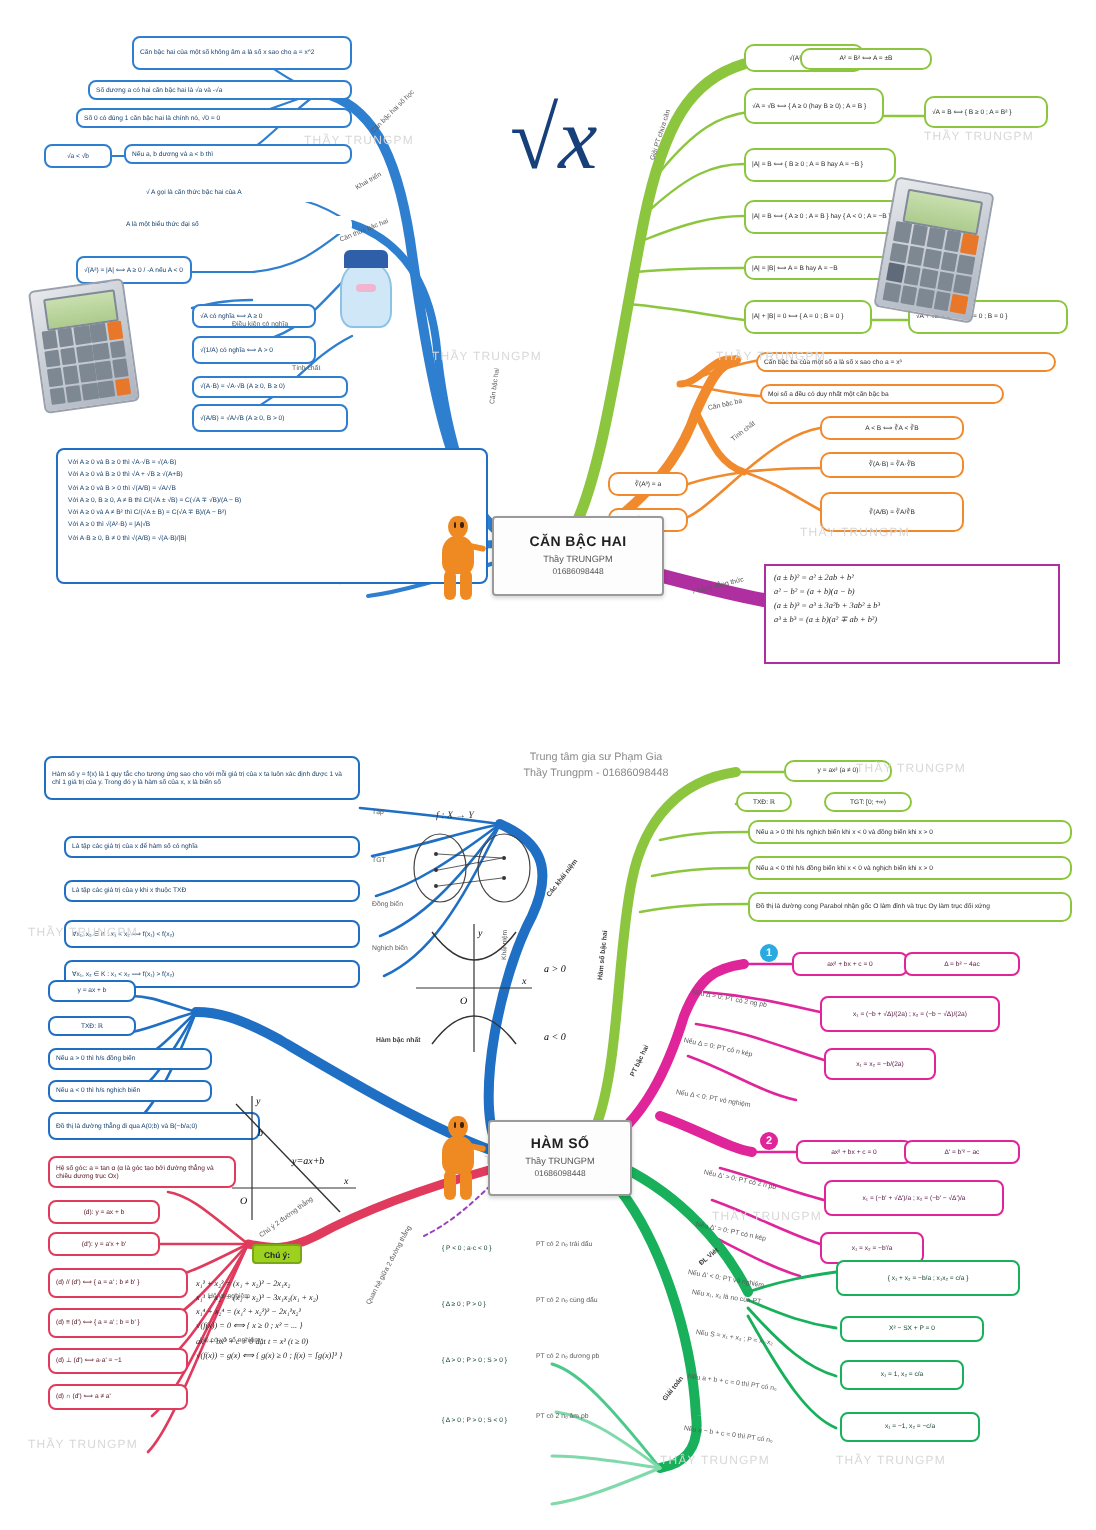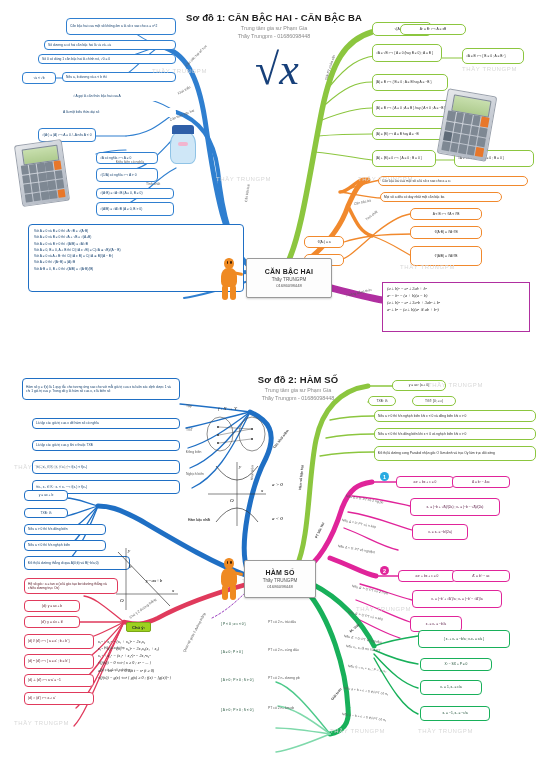--- a/index.html
+++ b/index.html
@@ -130,25 +130,20 @@
       <path d="M372,236 C390,242 400,250 412,256" stroke="#f1892d" stroke-width="1.3"></path>
       <path d="M372,236 C358,238 350,240 344,242" stroke="#f1892d" stroke-width="1.3"></path>
       <path d="M372,236 C356,250 348,258 340,260" stroke="#f1892d" stroke-width="1.3"></path>
 
       <path d="M308,282 C340,290 360,296 382,300" stroke="#b02fa0" stroke-width="7"></path>
 
       <path d="M252,280 C220,290 200,296 184,298" stroke="#2f7fd0" stroke-width="2"></path>
     </g>
   </svg>
 
-  <div class="title" style="left:124px;top:12px;">
-    <div class="t1">Sơ đồ 1: CĂN BẬC HAI - CĂN BẬC BA</div>
-    <div class="t2"><span>Trung tâm gia sư Phạm Gia</span><br>
-      <span>Thầy Trungpm - 01686098448</span></div>
-  </div>
 
   <div class="bigroot" style="left:255px;top:48px;">√x</div>
 
   <div class="node c-blue" style="left:66px;top:18px;width:110px;height:17px;">Căn bậc hai của một số không âm a là số x sao cho a = x^2</div>
   <div class="node c-blue" style="left:44px;top:40px;width:132px;height:10px;">Số dương a có hai căn bậc hai là √a và -√a</div>
   <div class="node c-blue" style="left:38px;top:54px;width:138px;height:10px;">Số 0 có đúng 1 căn bậc hai là chính nó, √0 = 0</div>
   <div class="node c-blue" style="left:62px;top:72px;width:114px;height:10px;">Nếu a, b dương và a &lt; b thì</div>
   <div class="node c-blue" style="left:22px;top:72px;width:34px;height:12px;justify-content:center;">√a &lt; √b</div>
   <div class="node c-blue" style="left:70px;top:92px;width:106px;height:9px;border:none;">√ A gọi là căn thức bậc hai của A</div>
   <div class="node c-blue" style="left:60px;top:108px;width:116px;height:9px;border:none;">A là một biểu thức đại số</div>
@@ -345,21 +340,20 @@
       <path d="M330,366 C306,336 290,318 276,314" stroke="#4cc98a" stroke-width="1.5"></path>
       <path d="M330,366 C306,348 292,340 278,338" stroke="#7fd9ab" stroke-width="1.5"></path>
       <path d="M330,366 C304,362 290,360 276,360" stroke="#7fd9ab" stroke-width="1.5"></path>
       <path d="M330,366 C306,376 290,382 276,384" stroke="#7fd9ab" stroke-width="1.5"></path>
 
       <path d="M248,222 C234,236 224,244 212,250" stroke="#9b3fc0" stroke-width="1" stroke-dasharray="2 2"></path>
     </g>
   </svg>
 
   <div class="title" style="left:148px;top:6px;">
-    <div class="t1">Sơ đồ 2: HÀM SỐ</div>
     <div class="t2"><span>Trung tâm gia sư Phạm Gia</span><br>
       <span>Thầy Trungpm - 01686098448</span></div>
   </div>
   <div style="position:absolute;left:218px;top:38px;font-family:'Liberation Serif',serif;font-style:italic;font-size:5px;color:#333;">f : X → Y</div>
 
   <div class="axis-mini" style="left:204px;top:46px;">
     <svg width="64" height="40" viewBox="0 0 64 40">
       <ellipse cx="16" cy="20" rx="13" ry="17" fill="none" stroke="#444" stroke-width=".6"></ellipse>
       <ellipse cx="48" cy="20" rx="13" ry="17" fill="none" stroke="#444" stroke-width=".6"></ellipse>
       <circle cx="14" cy="13" r="1" fill="#333"></circle>

